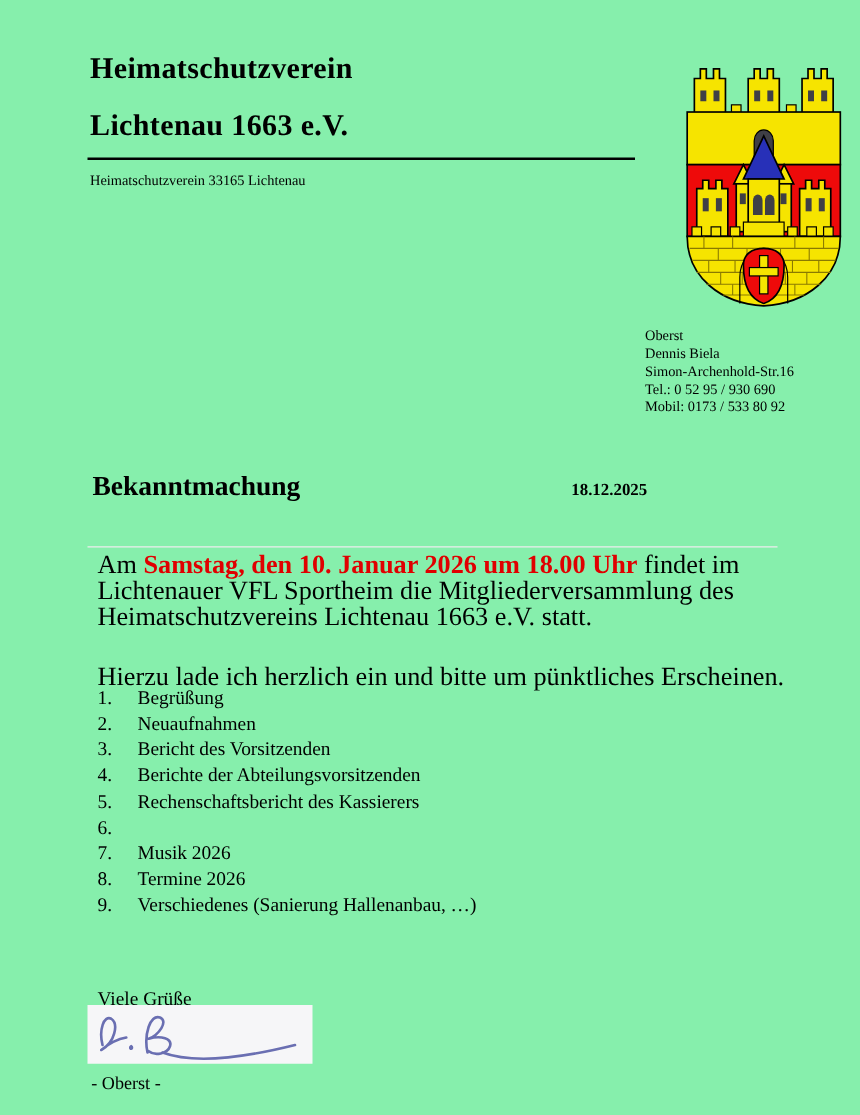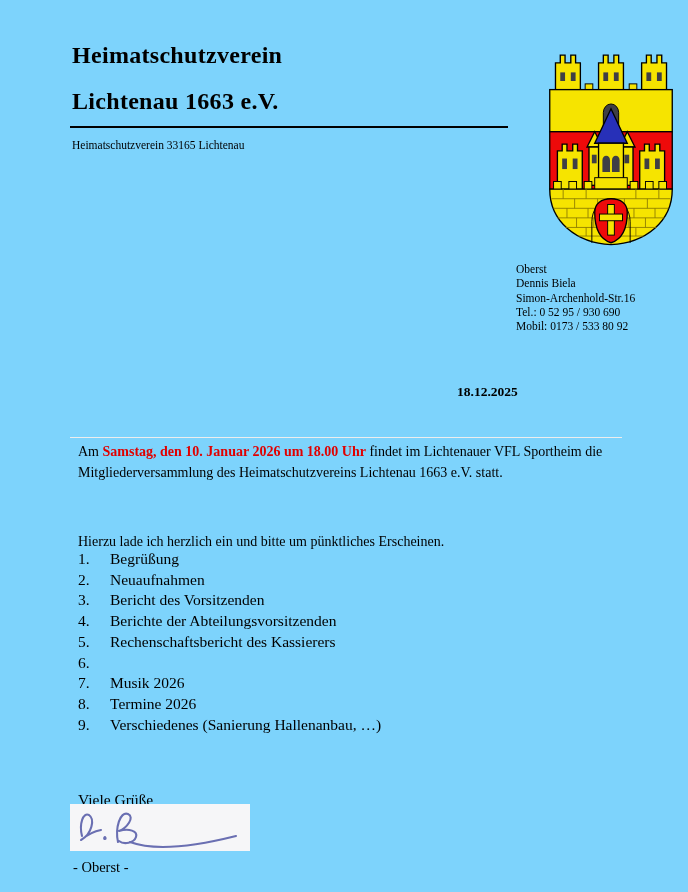--- a/index.html
+++ b/index.html
@@ -1,16 +1,16 @@
 <!DOCTYPE html>
 <html style="--highlight-red: #e00000; --crest-red: #ee0a0a; --crest-gold: #f6e400; --crest-blue: #2730b8; --crest-window: #3f3f46; --ink-blue: #6a6fb2;"><head>
 <meta charset="utf-8">
 <style>
   html,body{margin:0;padding:0;background:#fff;}
-  .page{position:relative;width:688px;height:892px;background:#7dd3fc;
+  .page{position:relative;width:688px;height:892px;background:#86efac;
         font-family:"Liberation Serif",serif;color:#000;overflow:hidden;}
   .abs{position:absolute;}
 
   
   .org-line{left:72px;font-weight:bold;font-size:24px;letter-spacing:.3px;}
   .org-line1{top:42px;}
   .org-line2{top:88px;}
   .header-rule{left:70px;top:126px;width:438px;height:2px;background:#000;}
   .sender-line{left:72px;top:139px;font-size:11.5px;text-align:center;}
 
@@ -27,21 +27,21 @@
 
   
   .contact{left:516px;top:262px;font-size:11.5px;line-height:14.3px;}
   .contact div{white-space:nowrap;}
 
   
   .notice-title{left:74px;top:376px;font-weight:bold;font-size:22px;}
   .notice-date{left:457px;top:384px;font-weight:bold;font-size:13.5px;}
   .faint-rule{left:70px;top:437px;width:552px;height:1px;background:#ededed;}
 
-  .body-text{font-size:14px;line-height:21px;}
+  .body-text{font-size:21px;line-height:21px;}
   .para1{left:78px;top:441px;width:544px;}
   .highlight{color:var(--highlight-red);font-weight:bold;}
   .para2{left:78px;top:511px;width:560px;margin-top:20px;}
 
   
   .agenda{left:78px;top:549px;width:520px;}
   .agenda-row{display:flex;font-size:15.5px;line-height:20.7px;}
   .agenda-row .num{width:32px;flex:0 0 32px;}
 
   
@@ -144,20 +144,21 @@
   </div>
 
   <div class="abs contact">
     <div>Oberst</div>
     <div>Dennis Biela</div>
     <div>Simon-Archenhold-Str.16</div>
     <div>Tel.: 0 52 95 / 930 690</div>
     <div>Mobil: 0173 / 533 80 92</div>
   </div>
 
+  <div class="abs notice-title">Bekanntmachung</div>
   <div class="abs notice-date">18.12.2025</div>
   <div class="abs faint-rule"></div>
 
   <div class="abs body-text para1"><span>Am </span><span class="highlight">Samstag, den 10. Januar 2026 um 18.00 Uhr</span><span> findet im Lichtenauer VFL Sportheim die Mitgliederversammlung des Heimatschutzvereins Lichtenau 1663 e.V. statt.</span></div>
   <div class="abs body-text para2">Hierzu lade ich herzlich ein und bitte um pünktliches Erscheinen.</div>
 
   <div class="abs agenda">
     <div class="agenda-row">
         <span class="num">1.</span>
         <span>Begrüßung</span>

